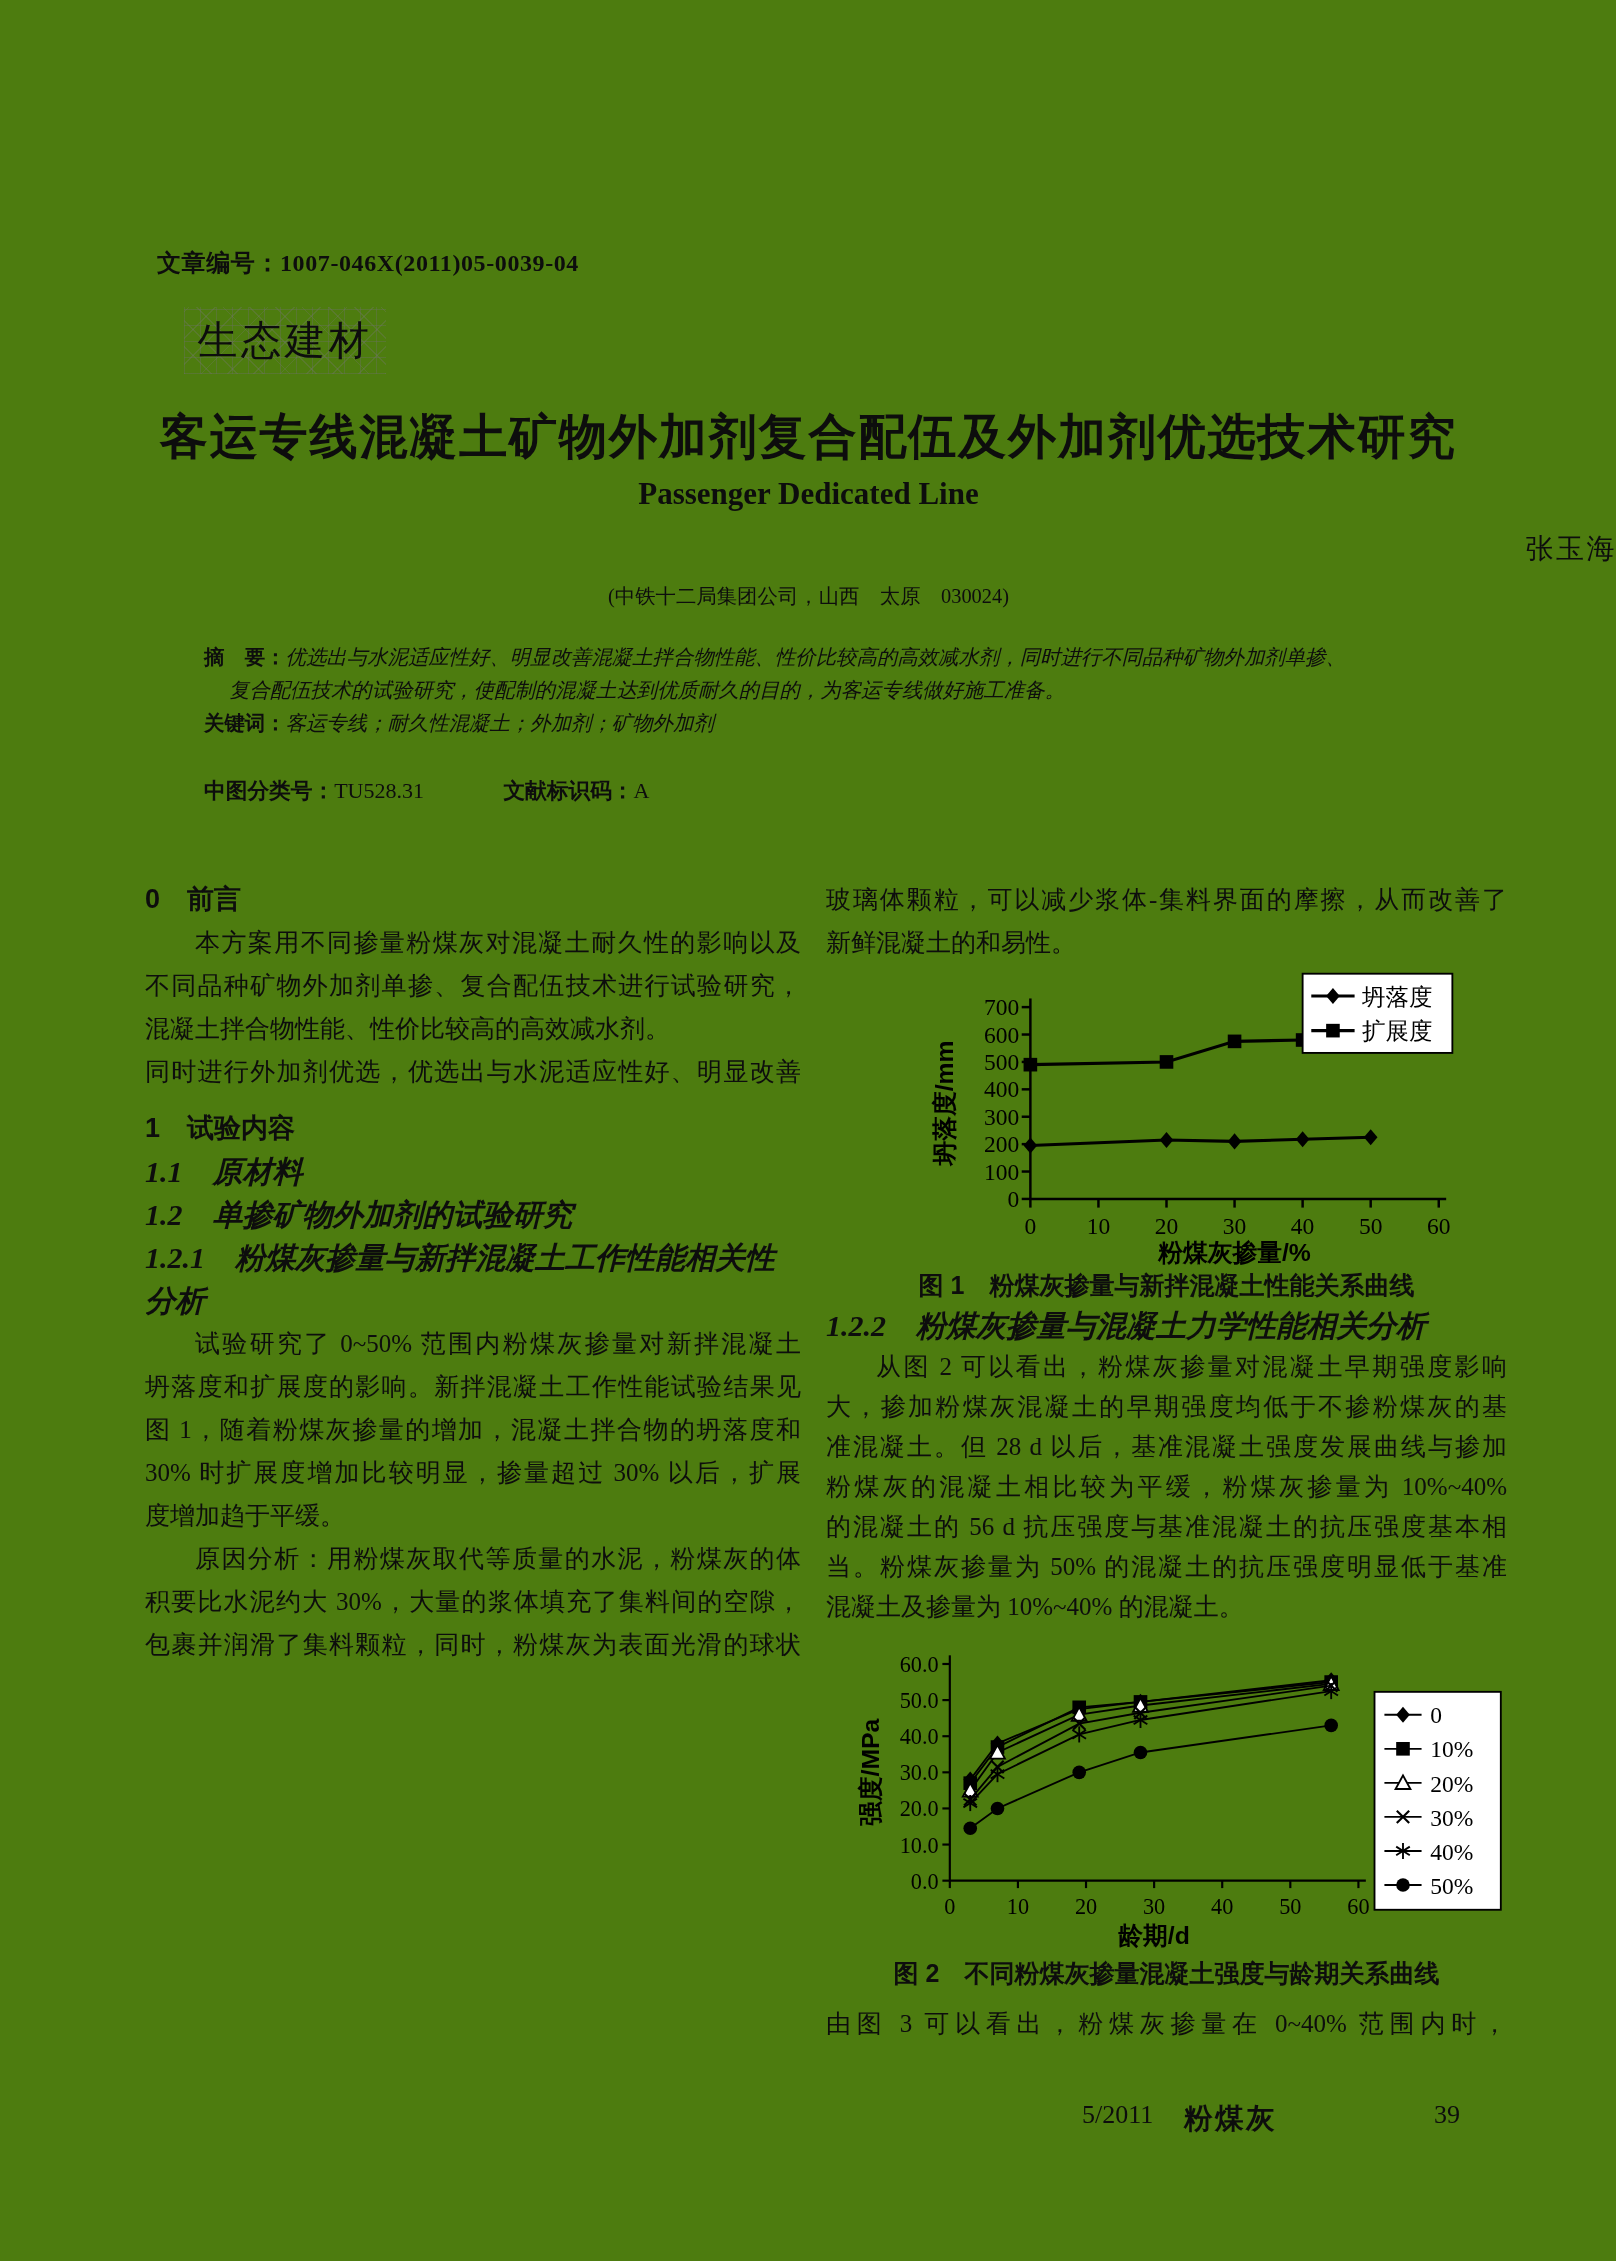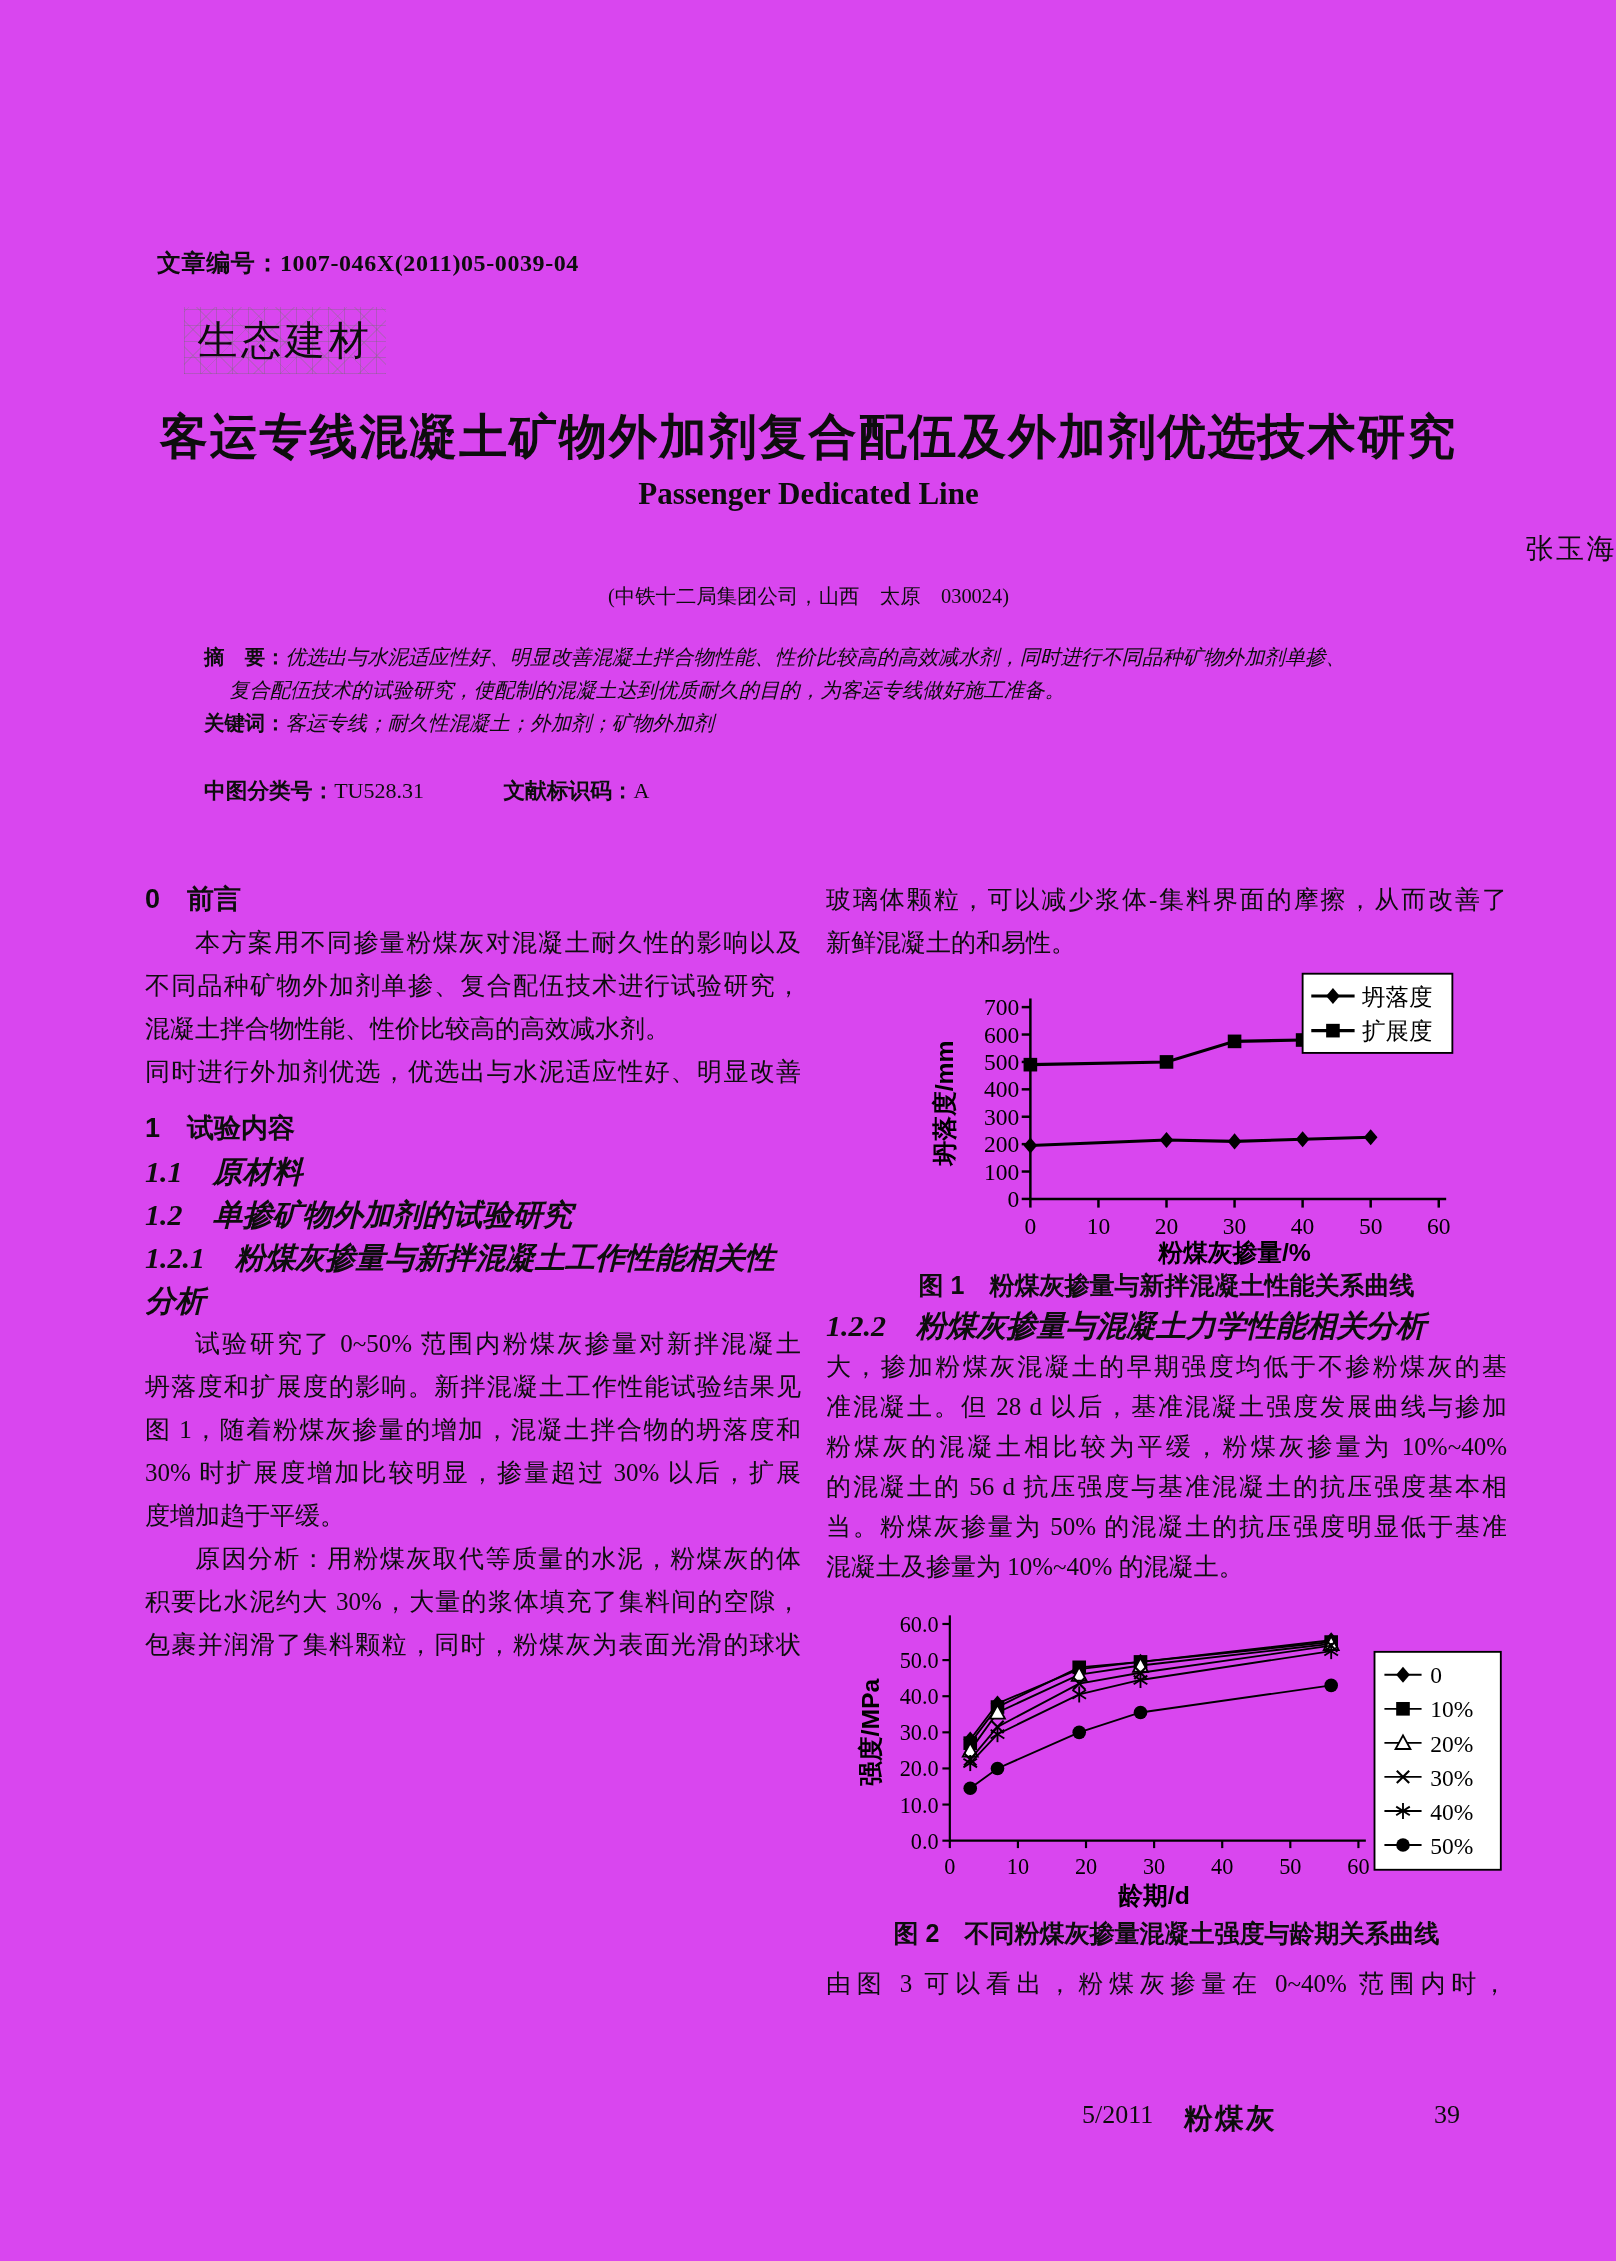--- a/index.html
+++ b/index.html
@@ -1,16 +1,16 @@
 <!DOCTYPE html>
 <html style="font-size:10px"><head>
 <meta charset="utf-8">
 <style>
   html,body{margin:0;padding:0;background:#e8e8e8;}
-  .page{position:relative;width:1617px;height:2261px;background:#d946ef;color:#0d0d0d;
+  .page{position:relative;width:1617px;height:2261px;background:#4d7c0f;color:#0d0d0d;
         font-family:"Liberation Serif",serif;overflow:hidden;}
   .artnum{margin:247px 0 0 157px;font-size:24px;font-weight:700;letter-spacing:0.6px;}
   .eco{display:inline-block;margin:28px 0 0 184px;padding:6.2px 13.6px;
        font-family:"Liberation Sans",sans-serif;font-weight:400;font-size:40px;letter-spacing:3.7px;
        background-image:
          repeating-linear-gradient(0deg,rgba(110,110,110,.35) 0 1.2px,transparent 1.2px 16px),
          repeating-linear-gradient(90deg,rgba(110,110,110,.35) 0 1.2px,transparent 1.2px 16px),
          repeating-linear-gradient(45deg,rgba(120,120,120,.28) 0 1.2px,transparent 1.2px 18.6px),
          repeating-linear-gradient(-45deg,rgba(120,120,120,.28) 0 1.2px,transparent 1.2px 18.6px);}
   .title-zh{margin:32px 25px 0 25px;text-align:center;font-family:Liberation Serif, serif;
@@ -161,20 +161,21 @@
           <polygon points="819,29 830,42 819,55 808,42" fill="#000"></polygon>
           <text x="866" y="56" text-anchor="start" font-size="38" font-family="&quot;Liberation Sans&quot;, sans-serif" font-weight="400" fill="#000">坍落度</text>
           <line x1="784" y1="98" x2="854" y2="98" stroke="#000" stroke-width="5"></line>
           <rect x="808" y="87" width="22" height="22" fill="#000"></rect>
           <text x="866" y="112" text-anchor="start" font-size="38" font-family="&quot;Liberation Sans&quot;, sans-serif" font-weight="400" fill="#000">扩展度</text>
         </svg>
       <div class="fig-caption">图 1　粉煤灰掺量与新拌混凝土性能关系曲线</div>
 
       <div class="h-sub">1.2.2　粉煤灰掺量与混凝土力学性能相关分析</div>
       <div class="para lh65">
+          <div class="ln indent">从图 2 可以看出，粉煤灰掺量对混凝土早期强度影响</div>
           <div class="ln">大，掺加粉煤灰混凝土的早期强度均低于不掺粉煤灰的基</div>
           <div class="ln">准混凝土。但 28 d 以后，基准混凝土强度发展曲线与掺加</div>
           <div class="ln">粉煤灰的混凝土相比较为平缓，粉煤灰掺量为 10%~40%</div>
           <div class="ln">的混凝土的 56 d 抗压强度与基准混凝土的抗压强度基本相</div>
           <div class="ln">当。粉煤灰掺量为 50% 的混凝土的抗压强度明显低于基准</div>
           <div class="ln nojust">混凝土及掺量为 10%~40% 的混凝土。</div>
         </div>
 
       <svg id="fig2" class="fig" width="681" height="322" viewBox="0 0 1100 520" style="font-size:41px">
           <line x1="200" y1="36" x2="200" y2="400" stroke="#000" stroke-width="3.5"></line>

